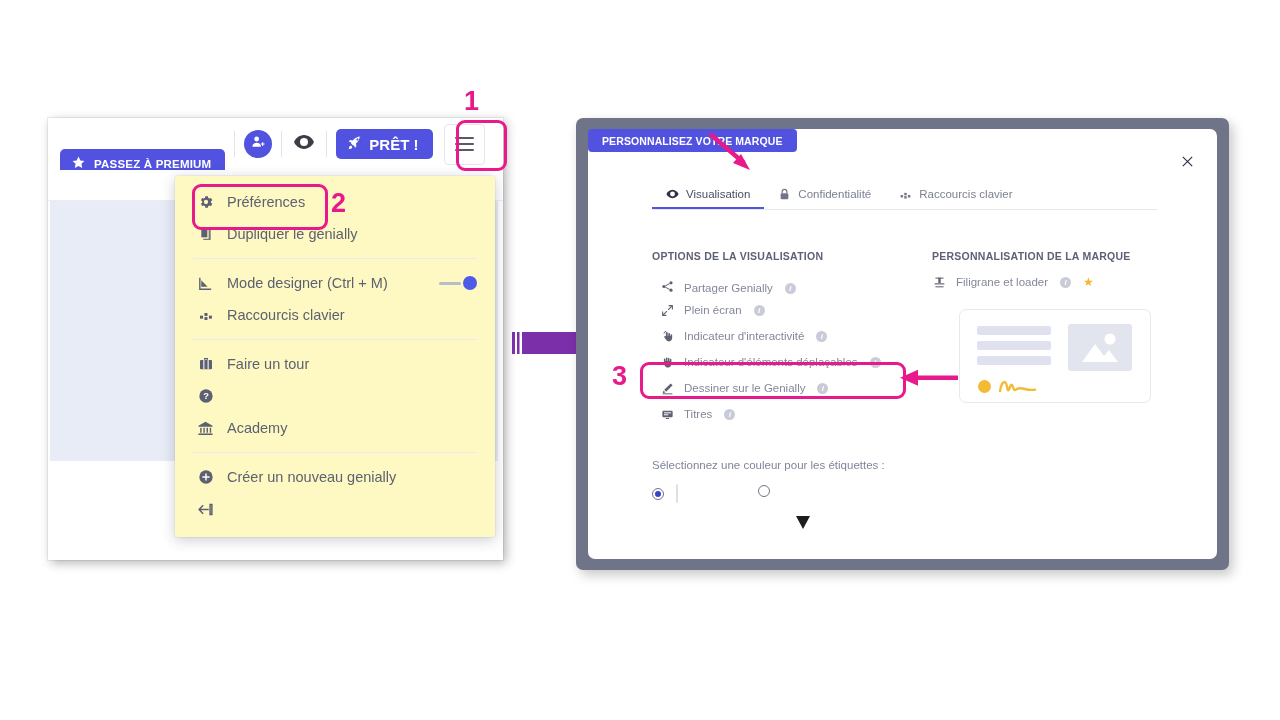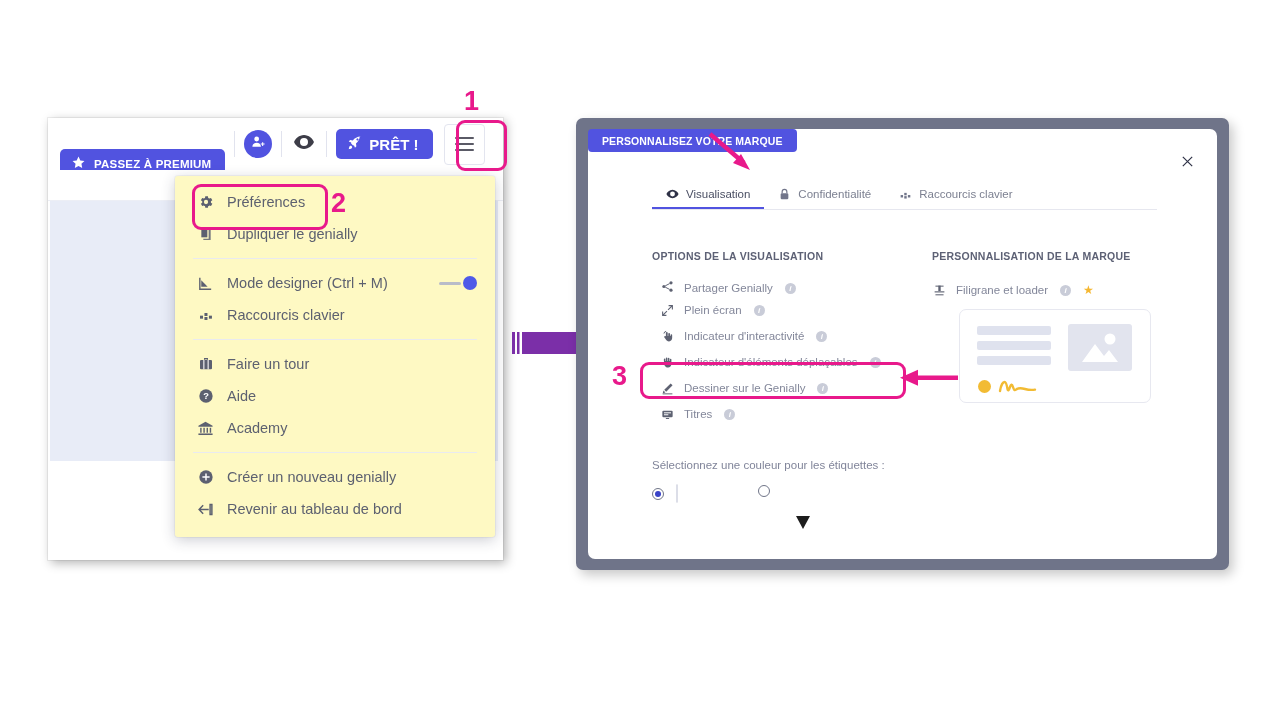--- a/index.html
+++ b/index.html
@@ -290,21 +290,20 @@
       <span class="mlabel">Faire un tour</span>
     </div>
 
     <div class="menu-item">
       <span class="mi-icon">
         <svg width="16" height="16" viewBox="0 0 24 24">
           <circle cx="12" cy="12" r="10" fill="#5c6070"></circle>
           <text x="12" y="17" font-size="14" font-weight="bold" text-anchor="middle" fill="#fff" font-family="Liberation Sans">?</text>
         </svg>
       </span>
-      <span class="mlabel">Aide</span>
     </div>
 
     <div class="menu-item">
       <span class="mi-icon">
         <svg width="17" height="17" viewBox="0 0 24 24">
           <path fill="#5c6070" d="M12 2.5L22 8v1.6H2V8z"></path>
           <rect x="4.5" y="11" width="2" height="7" fill="#5c6070"></rect>
           <rect x="9" y="11" width="2" height="7" fill="#5c6070"></rect>
           <rect x="13.5" y="11" width="2" height="7" fill="#5c6070"></rect>
           <rect x="18" y="11" width="2" height="7" fill="#5c6070"></rect>
@@ -325,21 +324,20 @@
       </span>
       <span class="mlabel">Créer un nouveau genially</span>
     </div>
 
     <div class="menu-item">
       <span class="mi-icon">
         <svg width="17" height="17" viewBox="0 0 24 24">
           <path fill="none" stroke="#5c6070" stroke-width="2.1" stroke-linecap="square" d="M3.5 12h12M8 6.8L3 12l5 5.2M18.5 5v14h2.5V5z"></path>
         </svg>
       </span>
-      <span class="mlabel">Revenir au tableau de bord</span>
     </div>
   </div>
 
   <div class="pink-box" style="left:456px;top:120px;width:45px;height:45px;"></div>
   <div class="pink-num" style="left:464px;top:88px;">1</div>
 
   <div class="pink-box" style="left:192px;top:184px;width:130px;height:40px;"></div>
   <div class="pink-num" style="left:331px;top:190px;">2</div>
 
   <svg id="big-arrow" viewBox="0 0 110 50">
@@ -478,21 +476,21 @@
       <div style="position:absolute;left:170px;top:356px;display:flex;align-items:center;gap:12px;">
         <span class="radio"></span>
         <span class="tag-shape">
           <span class="body" style="background:#1d1d1d;"></span>
           <span class="tail" style="border-top:13px solid #1d1d1d;"></span>
         </span>
       </div>
 
       <div class="col-title" style="left:344px;top:121px;">PERSONNALISATION DE LA MARQUE</div>
 
-      <div class="opt-row" style="left:344px;top:151px;">
+      <div class="opt-row" style="left:344px;top:143px;">
         <span class="opt-icon">
           <svg width="13" height="13" viewBox="0 0 24 24">
             <rect x="9.8" y="3" width="4.4" height="10" fill="#5e6272"></rect>
             <rect x="4.5" y="3" width="15" height="1.9" fill="#5e6272"></rect>
             <rect x="3" y="13.5" width="18" height="2.1" fill="#5e6272"></rect>
             <rect x="4.5" y="19" width="15" height="1.9" fill="#5e6272"></rect>
           </svg>
         </span>
         <span>Filigrane et loader</span>
         <span class="info-dot">i</span>

